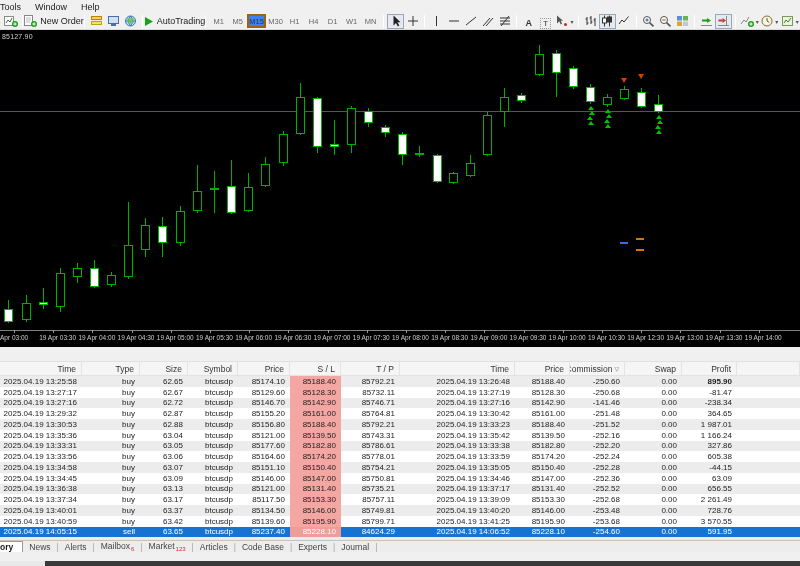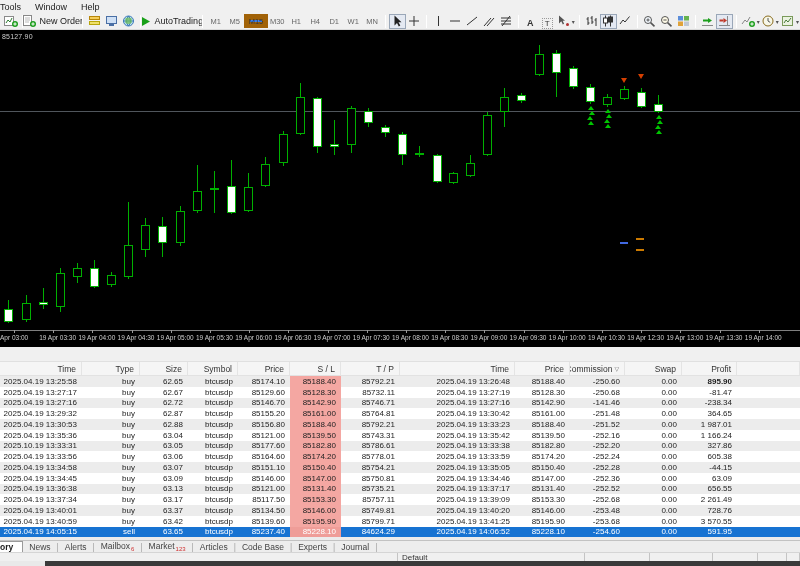--- a/index.html
+++ b/index.html
@@ -15,21 +15,21 @@
   
   .toolbar{height:17px;display:flex;align-items:center;background:#f0f0f0;border-bottom:1px solid #d9d9d9;padding-left:2px}
   .tsep{width:1px;height:13px;background:#c6c6c6;margin:0 3px;border-right:1px solid #fff}
   .tbtn{height:15px;min-width:17px;display:flex;align-items:center;justify-content:center;
         padding:0 2px;border:1px solid transparent;color:#444;cursor:default}
   .tbtn.active{border:1px solid #9aa7b8;background:#e4e9f2}
   .tbtn .tlabel{font-size:9px;color:#222;margin-left:3px;white-space:nowrap}
   .tbtn .dd{font-size:6px;color:#555;margin-left:2px}
   .tfbtn{height:14px;min-width:19px;display:flex;align-items:center;justify-content:center;
          font-size:7.5px;color:#666;border:1px solid transparent}
-  .tfbtn.active{border:6px solid #a16207;background:#3b82f6;color:#333}
+  .tfbtn.active{border:2px solid #a16207;background:#3b82f6;color:#333}
   svg{display:block}
 
   
   .chart{position:absolute;top:30px;left:0;width:800px;height:317px;background:#000;overflow:hidden}
   .price-label{position:absolute;left:2px;top:3px;font-size:7px;color:#cfcfcf;letter-spacing:0.2px}
   .price-line{position:absolute;left:0;width:800px;height:1px;background:#50565c}
   .wick{position:absolute;width:1px;background:#00B000}
   .cbody{position:absolute;width:9px;border:1px solid #00B000}
   .cbody.bull{background:#000}
   .cbody.bear{background:#fff}
@@ -610,21 +610,21 @@
           <div class="tcell sl" style="width: 51px;">85139.50</div>
           <div class="tcell" style="width: 59px;">85743.31</div>
           <div class="tcell" style="width: 115px;">2025.04.19 13:35:42</div>
           <div class="tcell" style="width: 55px;">85139.50</div>
           <div class="tcell" style="width: 55px;">-252.16</div>
           <div class="tcell" style="width: 57px;">0.00</div>
           <div class="tcell" style="width: 55px;">1 166.24</div>
           <div class="tcell" style="flex: 1 1 0%;"></div>
         </div>
         <div class="trow odd">
-          <div class="tcell" style="width: 82px;">2025.10.19 13:33:31</div>
+          <div class="tcell" style="width: 82px;">2025.04.19 13:33:31</div>
           <div class="tcell" style="width: 58px;">buy</div>
           <div class="tcell" style="width: 48px;">63.05</div>
           <div class="tcell" style="width: 50px;">btcusdp</div>
           <div class="tcell" style="width: 52px;">85177.60</div>
           <div class="tcell sl" style="width: 51px;">85182.80</div>
           <div class="tcell" style="width: 59px;">85786.61</div>
           <div class="tcell" style="width: 115px;">2025.04.19 13:33:38</div>
           <div class="tcell" style="width: 55px;">85182.80</div>
           <div class="tcell" style="width: 55px;">-252.20</div>
           <div class="tcell" style="width: 57px;">0.00</div>
@@ -767,25 +767,16 @@
         <span class="tabsep">|</span>
         <div class="tabitem">Code Base</div>
         <span class="tabsep">|</span>
         <div class="tabitem">Experts</div>
         <span class="tabsep">|</span>
         <div class="tabitem">Journal</div>
         <span class="tabsep">|</span>
       </div>
   </div>
 
-  <div class="statusbar">
-      <div class="scell" style="width: 398px;"></div>
-      <div class="scell" style="width: 187px;">Default</div>
-      <div class="scell" style="width: 65px;"></div>
-      <div class="scell" style="width: 63px;"></div>
-      <div class="scell" style="width: 45px;"></div>
-      <div class="scell" style="width: 29px;"></div>
-      <div class="scell" style="width: 13px;"></div>
-    </div>
   <div class="taskbar">
       <div class="dark"></div>
     </div>
 </div>
 
 </body></html>

